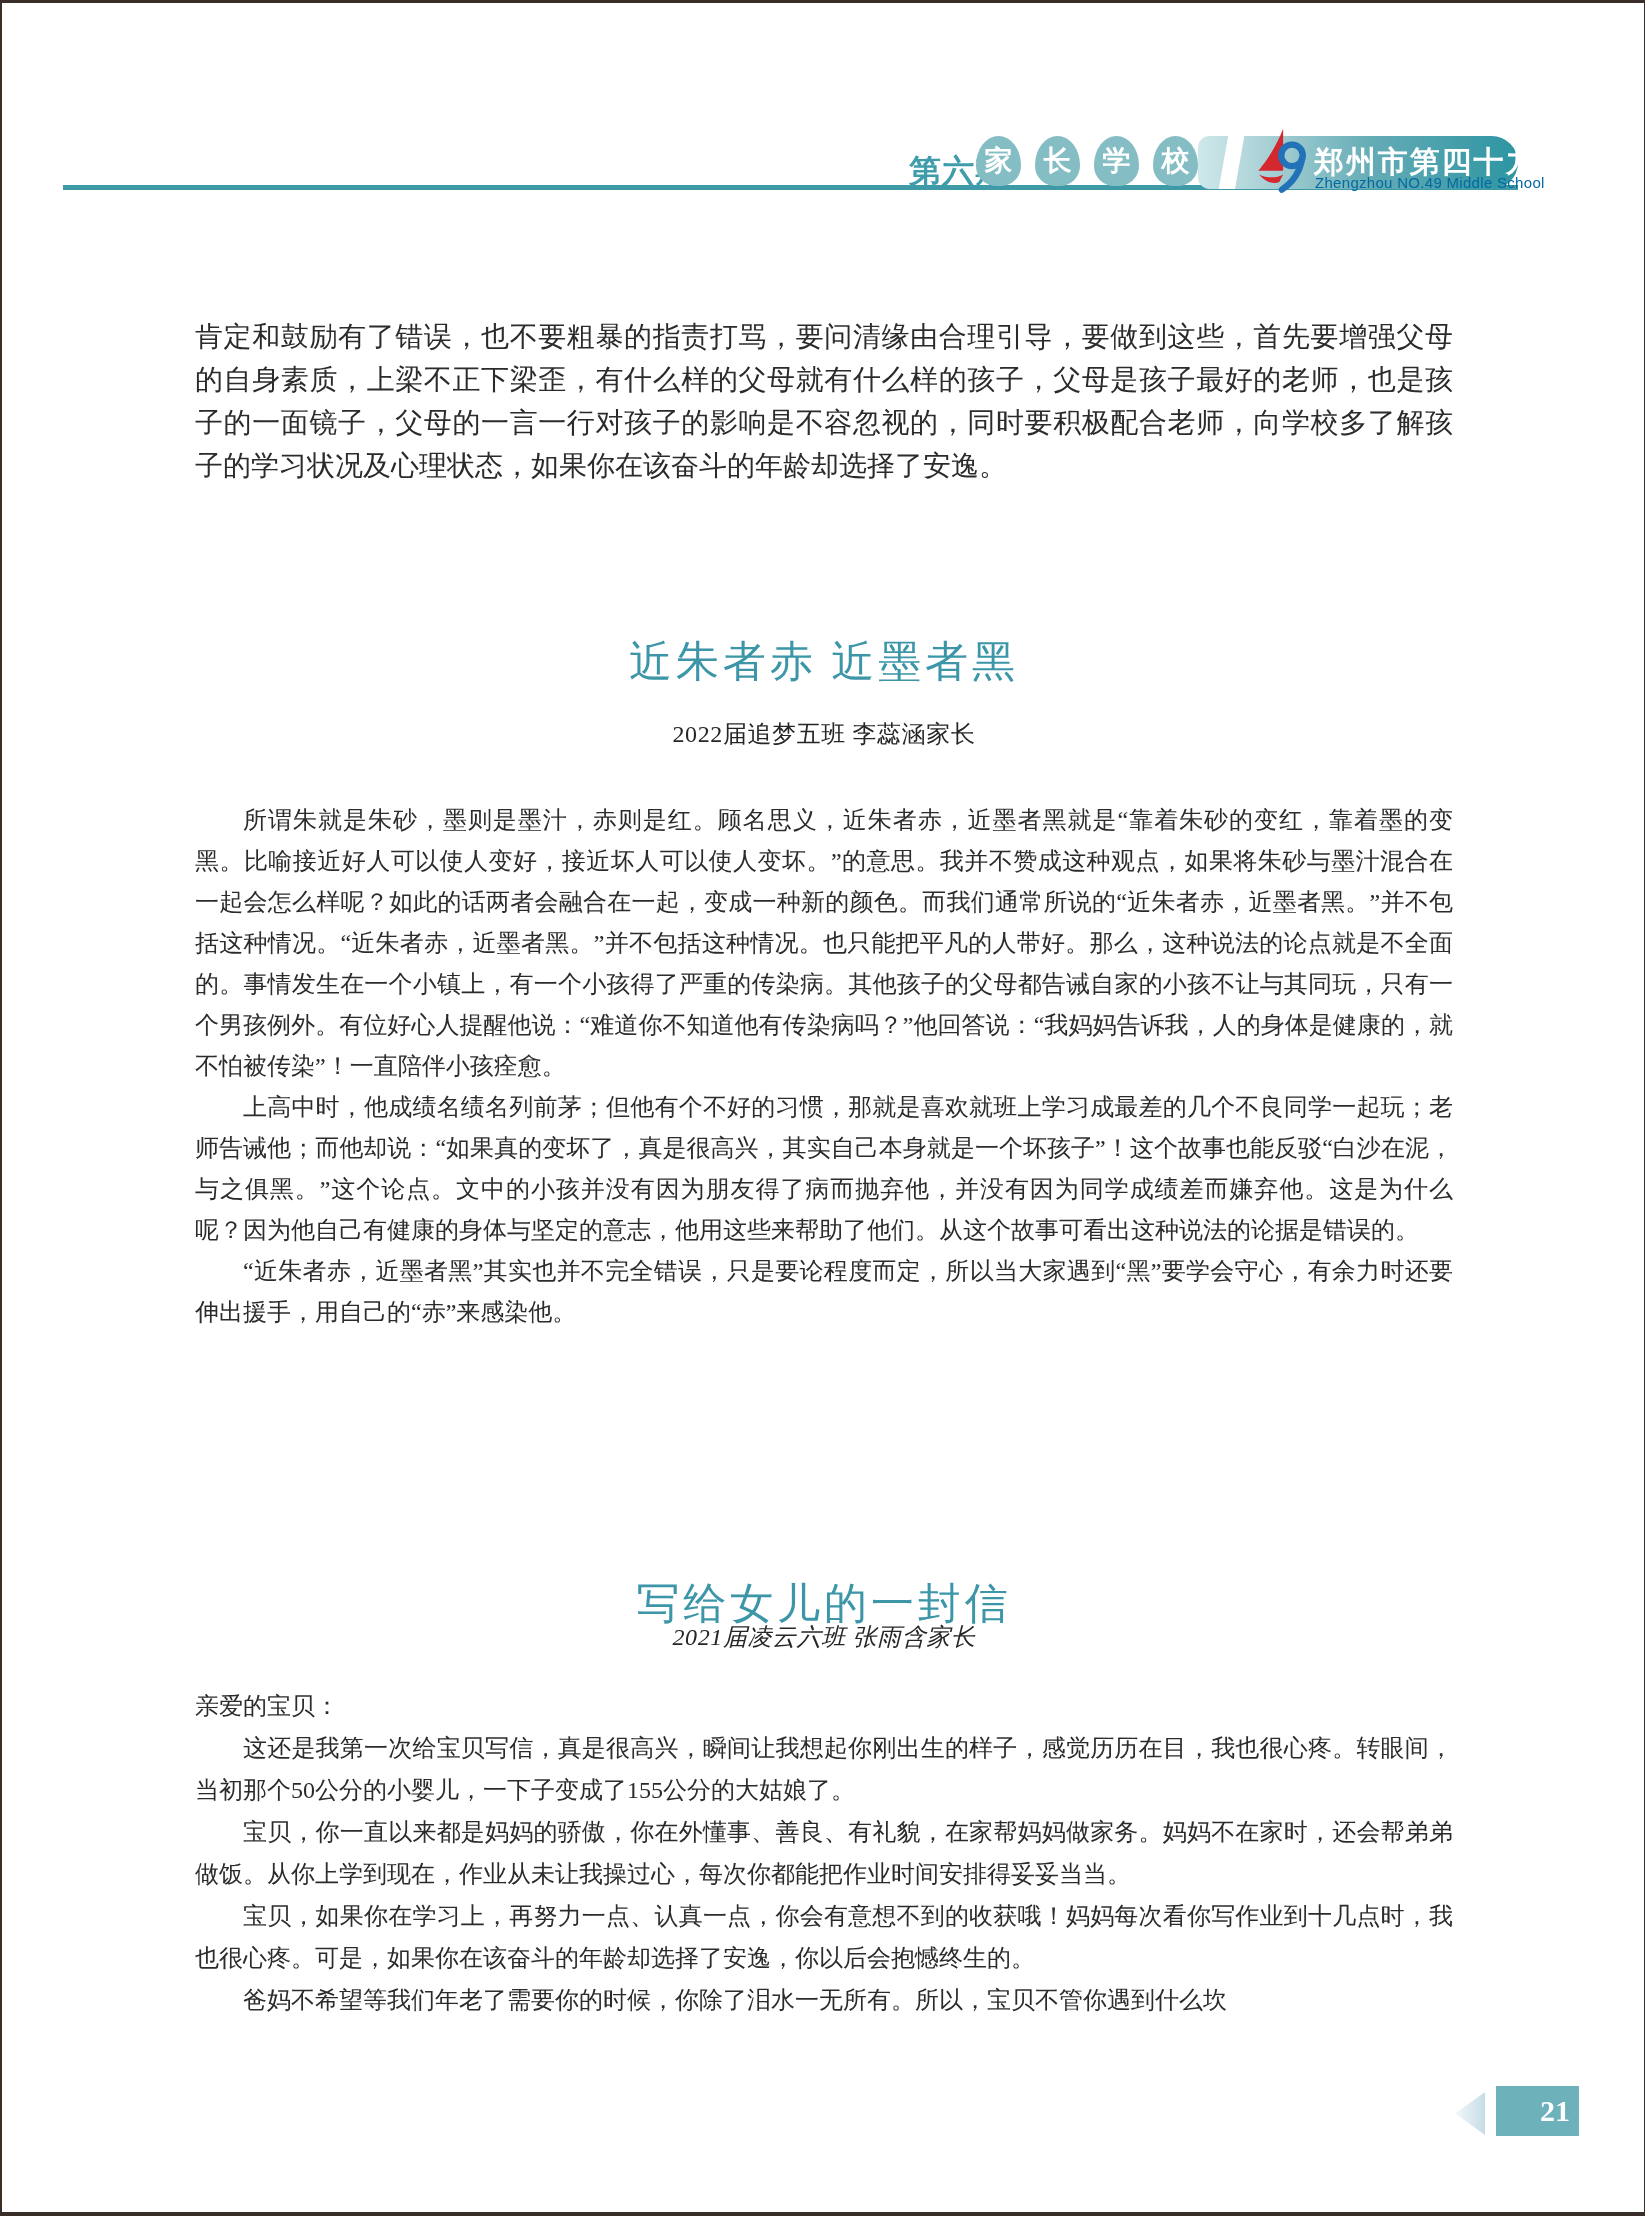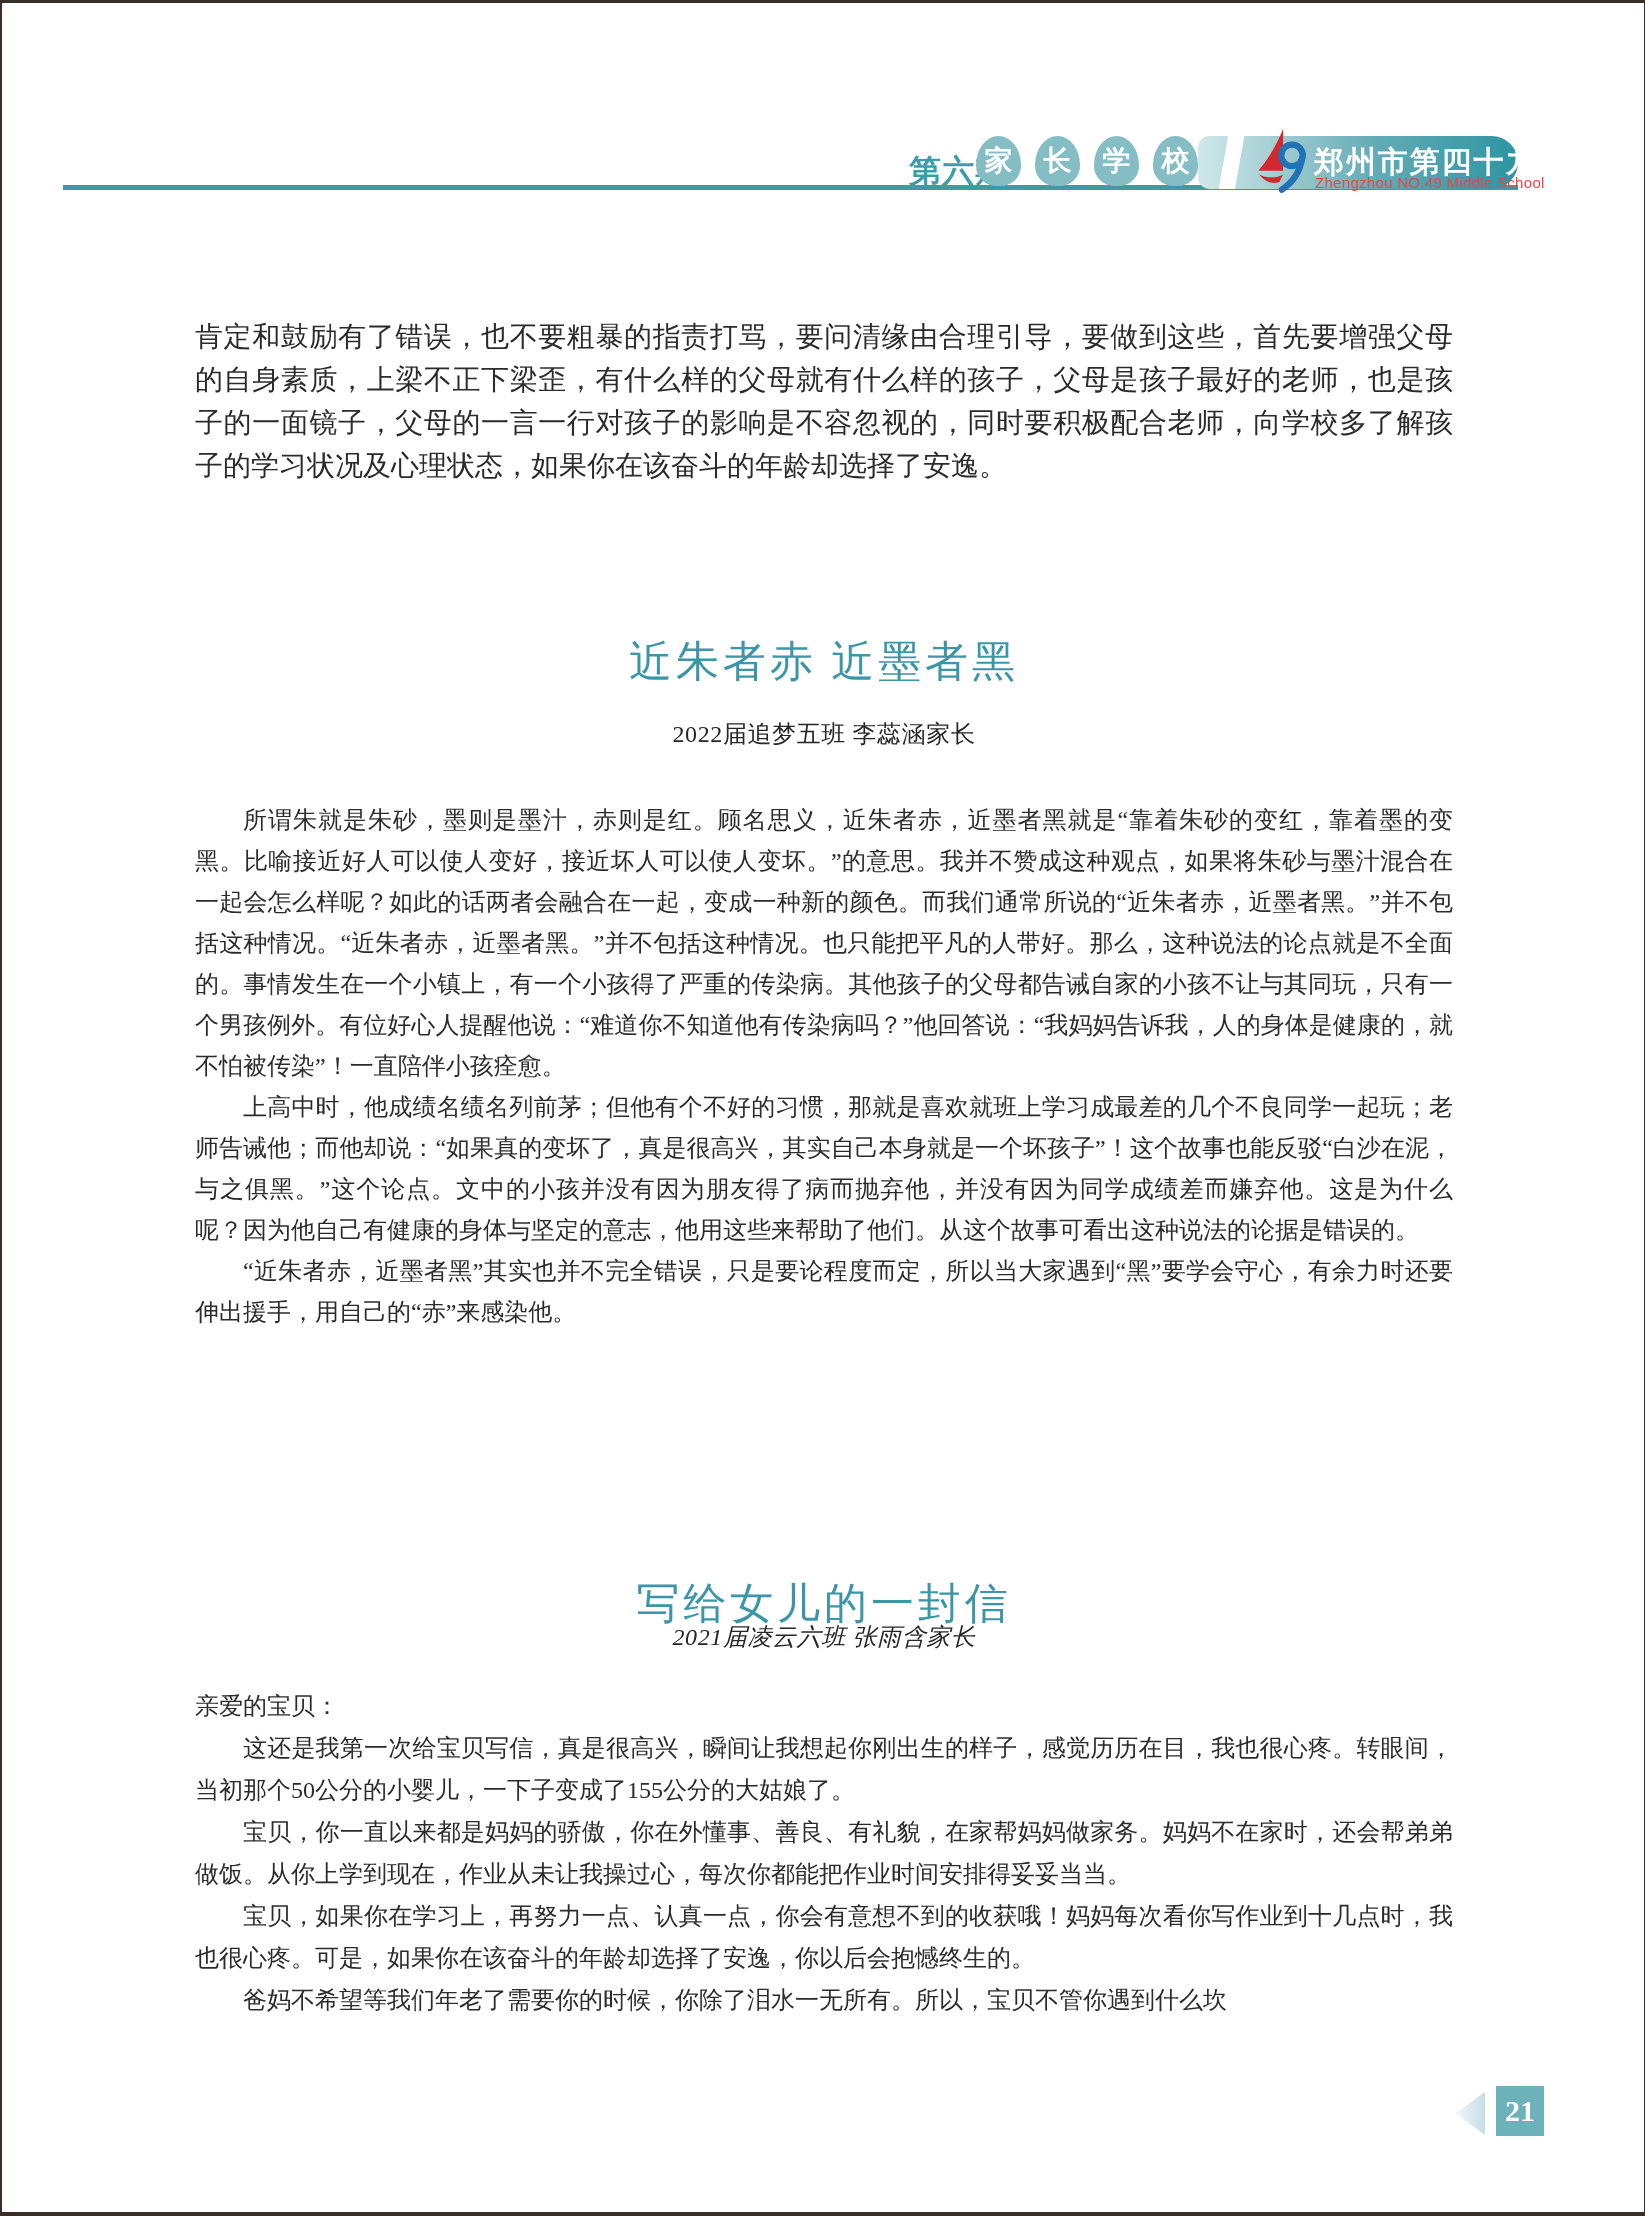--- a/index.html
+++ b/index.html
@@ -51,21 +51,21 @@
     position:absolute;left:1252px;top:124px;width:57px;height:67px;
   }
   .school-cn{
     position:absolute;left:1312px;top:139px;
     font-size:30px;font-weight:bold;color:#ffffff;letter-spacing:1.9px;
     font-family:"Liberation Serif","DejaVu Serif",serif;
     white-space:nowrap;
   }
   .school-en{
     position:absolute;left:1313px;top:171px;
-    font-size:15px;color:#ef4444;letter-spacing:0.3px;
+    font-size:15px;color:#0369a1;letter-spacing:0.3px;
     font-family:"Liberation Sans","DejaVu Sans",sans-serif;
     white-space:nowrap;
   }
 
   
   .intro{
     position:absolute;left:193px;top:312px;width:1258px;
     font-size:28px;line-height:43px;text-align:justify;
   }
   .article-title{
@@ -94,20 +94,21 @@
   .page-num-triangle{
     position:absolute;left:1453px;top:2089px;width:30px;height:43px;
     background:linear-gradient(to left,#c6dde6,#f3f8fa);
     clip-path:polygon(100% 0,100% 100%,0 50%);
   }
   .page-num-square{
     position:absolute;left:1494px;top:2083px;width:48px;height:50px;
     background:#6db1bb;display:flex;align-items:center;justify-content:center;
     color:#ffffff;font-size:30px;font-weight:bold;
     font-family:"Liberation Serif","DejaVu Serif",serif;
+    padding-left:35px;
   }
 </style>
 </head>
 <body>
 
 <div class="page">
 
   <div class="header-line"></div>
 
   <div class="issue-label">第六期</div>

